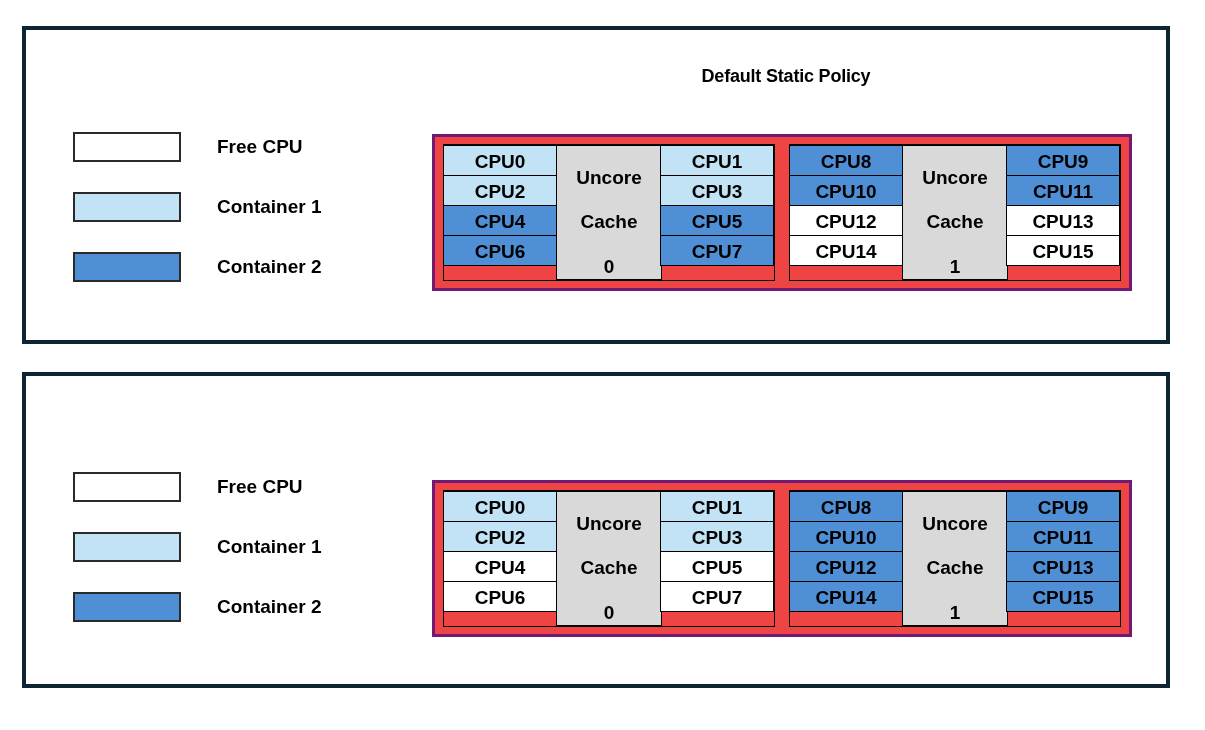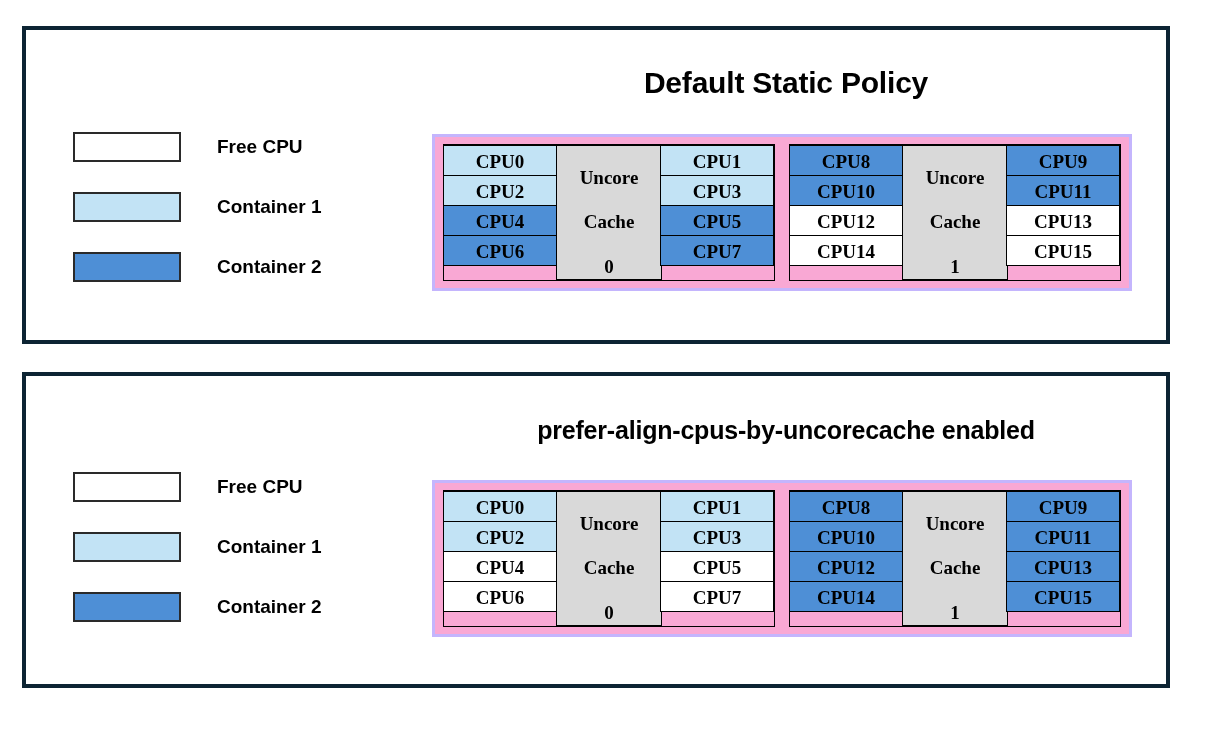--- a/index.html
+++ b/index.html
@@ -27,21 +27,21 @@
   #panel-top    { top: 26px;  height: 318px; }
   #panel-bottom { top: 372px; height: 316px; }
 
   
   .panel-title {
     position: absolute;
     top: 36px;
     left: 404px;
     width: 712px;
     text-align: center;
-    font-size: 30px;
+    font-size: 18px;
     font-weight: bold;
     color: #000000;
     letter-spacing: -0.2px;
     white-space: nowrap;
   }
   #panel-bottom .panel-title {
     top: 40px;
     font-size: 25px;
   }
 
@@ -72,27 +72,26 @@
     font-weight: bold;
     color: #000000;
     white-space: nowrap;
   }
 
   
   .diagram {
     position: absolute;
     top: 104px;
     left: 406px;
-    border: 3px solid #c4b5fd;
-    background: #f9a8d4;
+    border: 3px solid #701a75;
+    background: #ef4444;
     padding: 7px 8px;
     display: flex;
     gap: 14px;
     box-sizing: border-box;
-    font-family: Liberation Serif, serif;
   }
   #panel-bottom .diagram { top: 104px; }
 
   .cache-block {
     display: flex;
     border: 1px solid #000000;
     box-sizing: border-box;
   }
   .cpu-col {
     display: flex;
@@ -185,21 +184,20 @@
           <div class="cpu-cell" style="background: rgb(78, 143, 214);">CPU9</div>
           <div class="cpu-cell" style="background: rgb(78, 143, 214);">CPU11</div>
           <div class="cpu-cell" style="background: rgb(255, 255, 255);">CPU13</div>
           <div class="cpu-cell" style="background: rgb(255, 255, 255);">CPU15</div>
         </div>
       </div>
     </div>
 </section>
 
 <section class="panel" id="panel-bottom">
-  <div class="panel-title">prefer-align-cpus-by-uncorecache enabled</div>
   <div class="legend">
       <div class="legend-row">
         <div class="legend-swatch" style="background: rgb(255, 255, 255);"></div>
         <div class="legend-label">Free CPU</div>
       </div>
       <div class="legend-row">
         <div class="legend-swatch" style="background: rgb(194, 227, 245);"></div>
         <div class="legend-label">Container 1</div>
       </div>
       <div class="legend-row">

